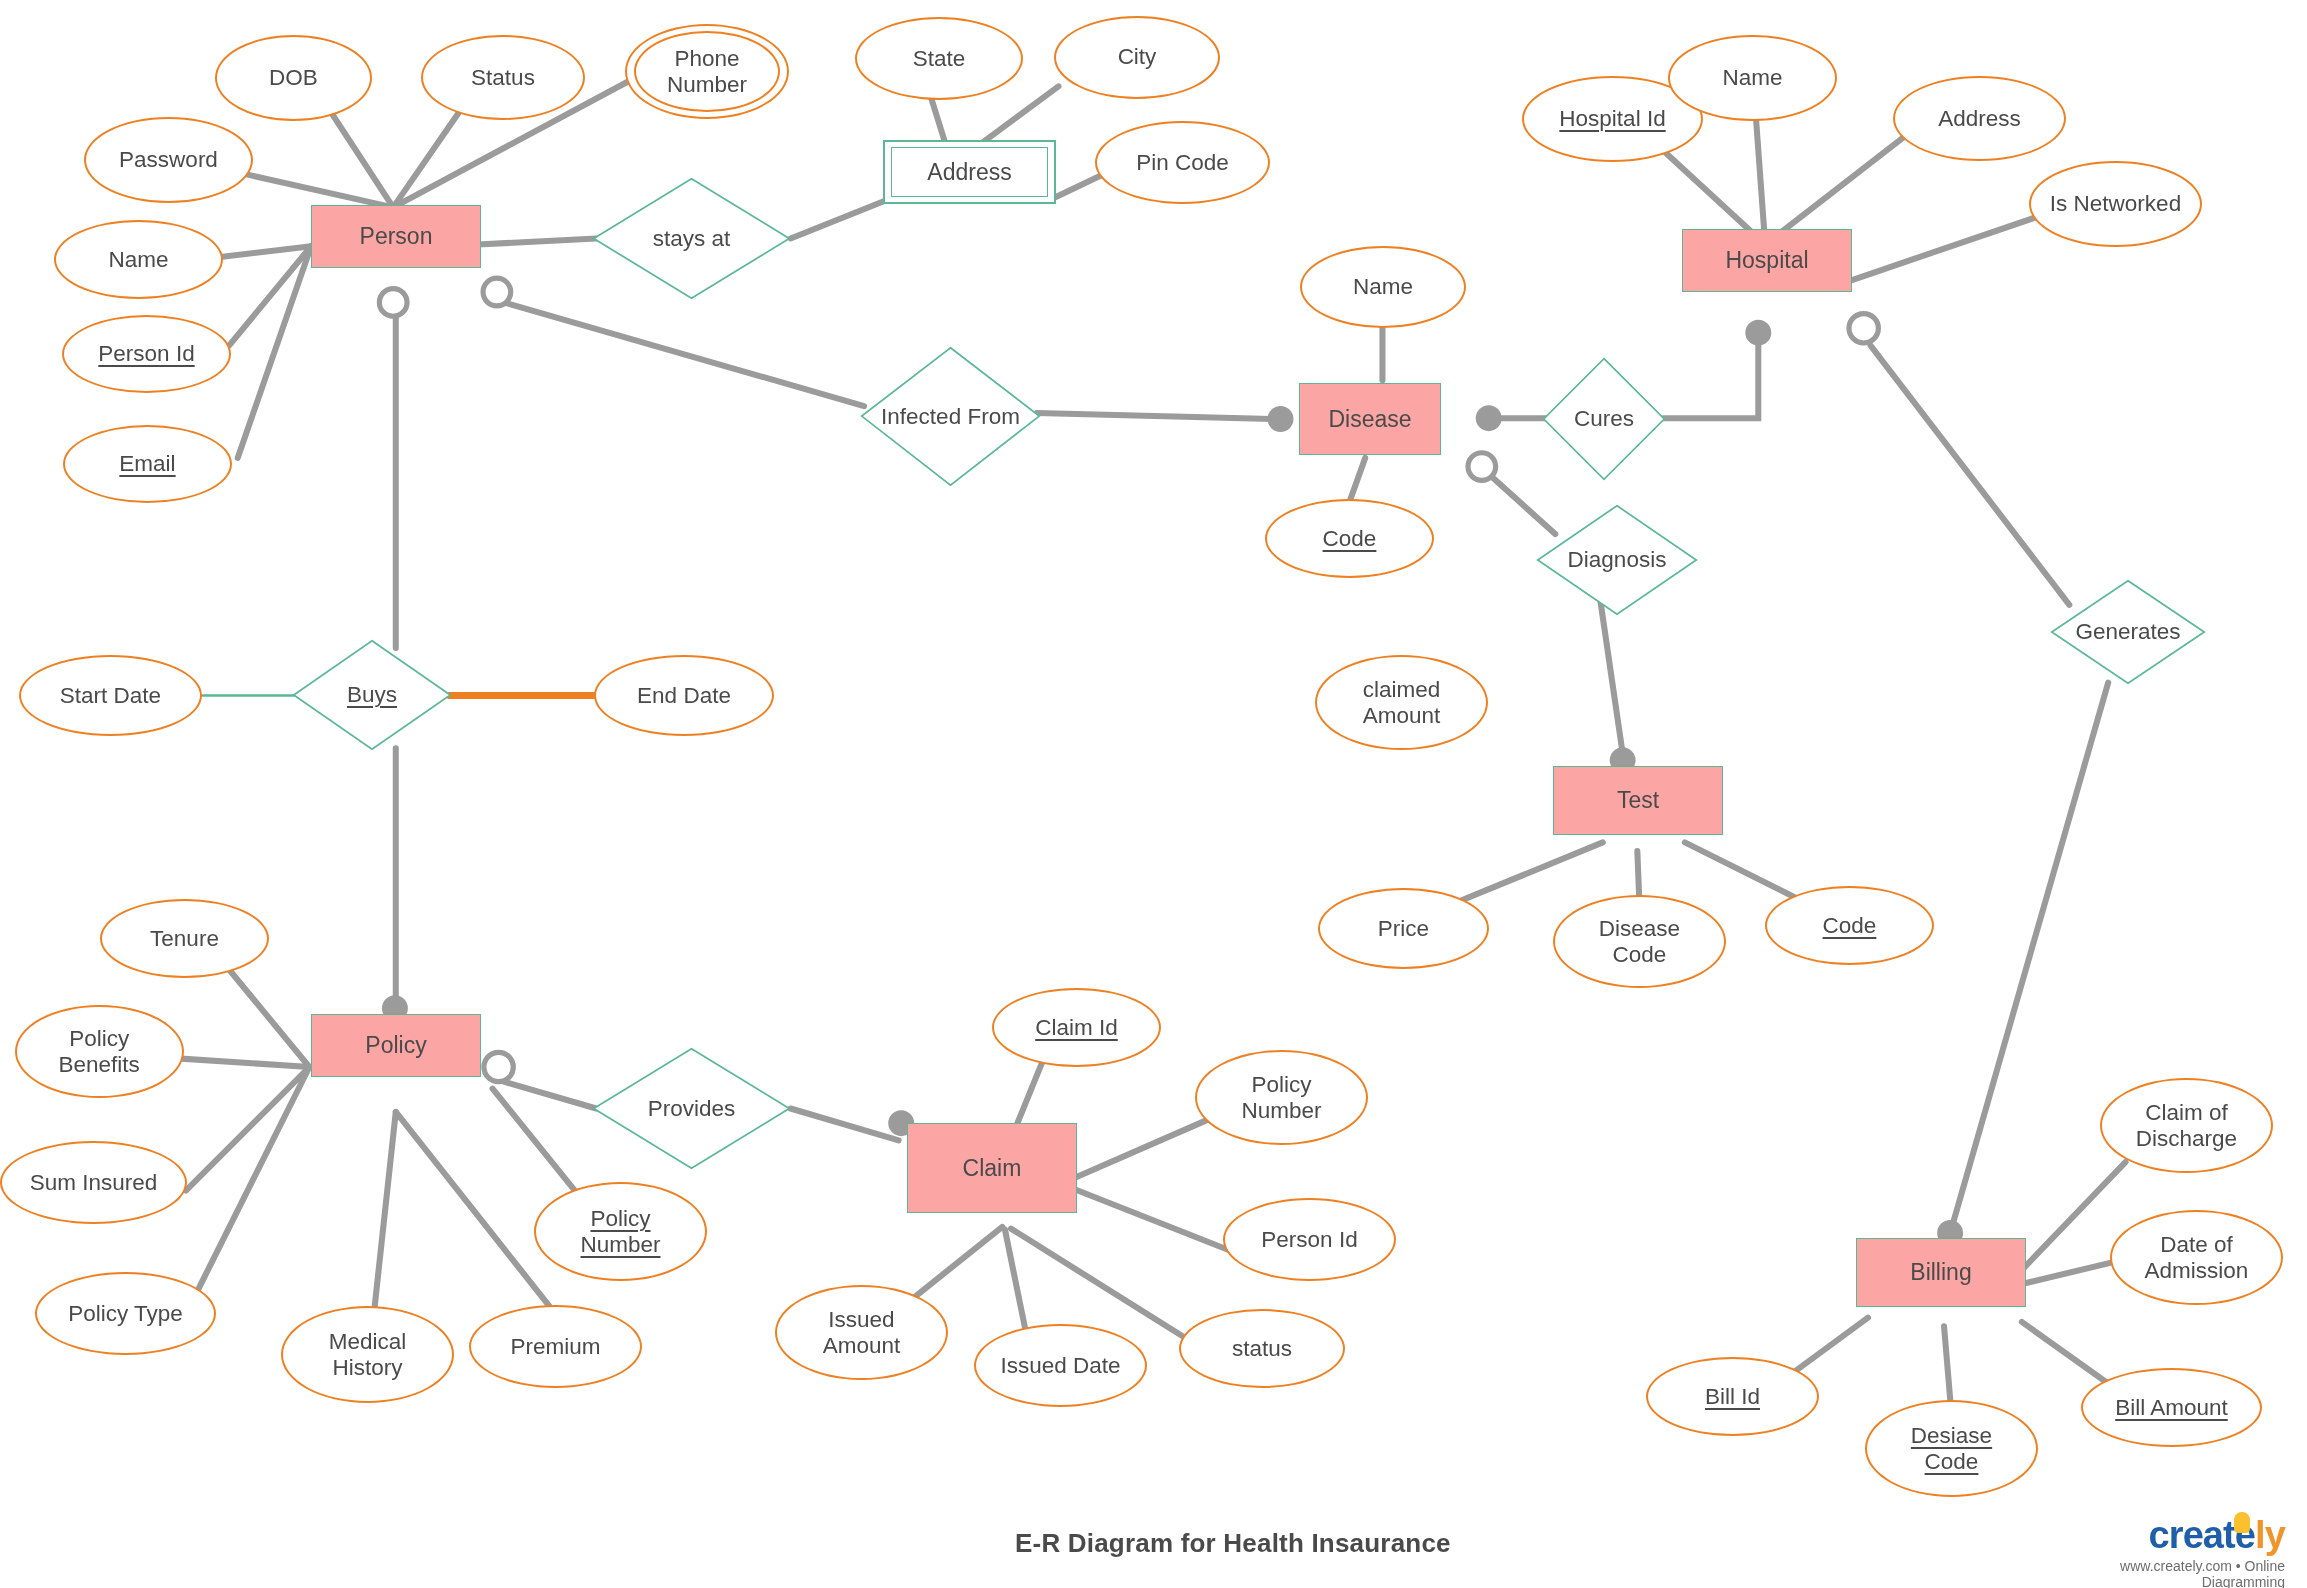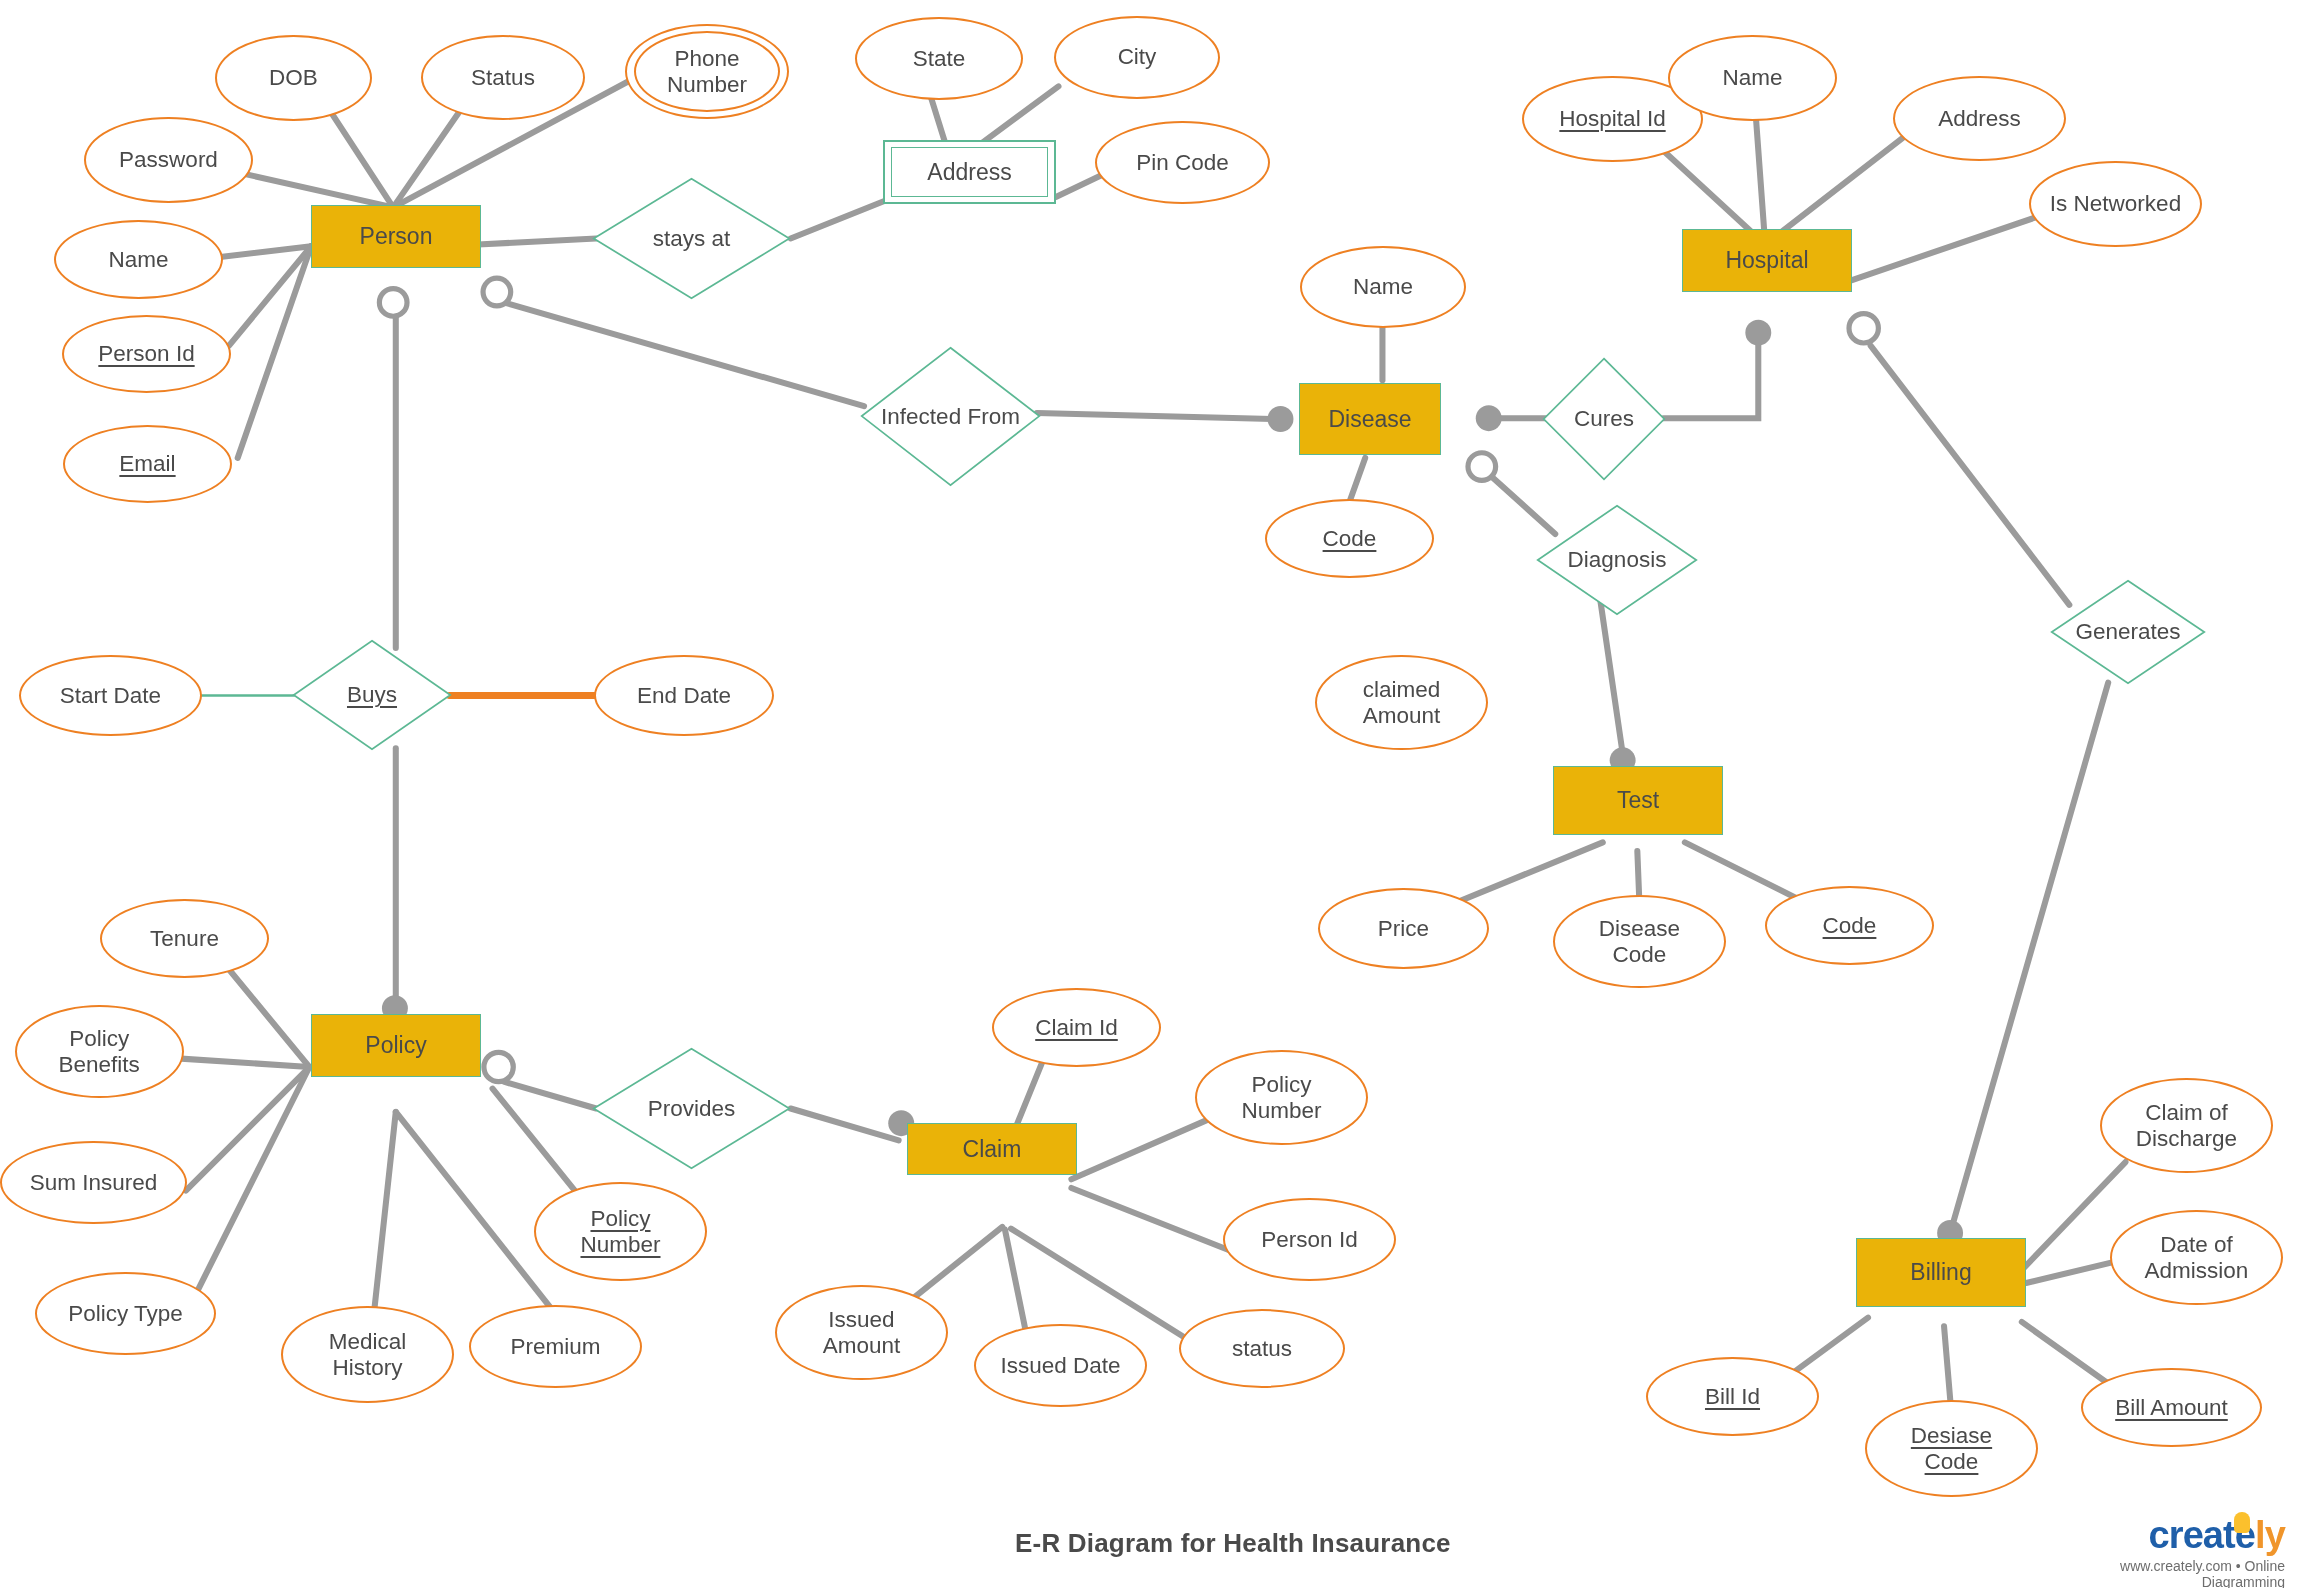--- a/index.html
+++ b/index.html
@@ -28,21 +28,21 @@
     align-items: center;
     justify-content: center;
     text-align: center;
     color: #4a4a4a;
     box-sizing: border-box;
     line-height: 1.15;
   }
   
   .entity {
     border: 1.7px solid #5cb894;
-    background: #eab308;
+    background: #fca5a5;
     font-size: 23px;
   }
   
   .entity-weak {
     border: 2.6px solid #5cb894;
     background: #ffffff;
     font-size: 23px;
     padding: 6px;
   }
   .entity-weak > .inner-box {
@@ -242,21 +242,21 @@
   </div>
 
   <div class="node entity" style="left:1553px; top:766px; width:170px; height:69px;">
     <span>Test</span>
   </div>
 
   <div class="node entity" style="left:311px; top:1014px; width:170px; height:63px;">
     <span>Policy</span>
   </div>
 
-  <div class="node entity" style="left:907px; top:1123px; width:170px; height:52px;">
+  <div class="node entity" style="left:907px; top:1123px; width:170px; height:90px;">
     <span>Claim</span>
   </div>
 
   <div class="node entity" style="left:1856px; top:1238px; width:170px; height:69px;">
     <span>Billing</span>
   </div>
 
   <div class="node rel" style="left:592px; top:177px; width:199px; height:123px;">
     <svg class="diamond-shape" viewBox="0 0 230 142" preserveAspectRatio="none">
       <polygon points="115,2 228,71 115,140 2,71" fill="#ffffff" stroke="#5cb894" stroke-width="2"></polygon>

